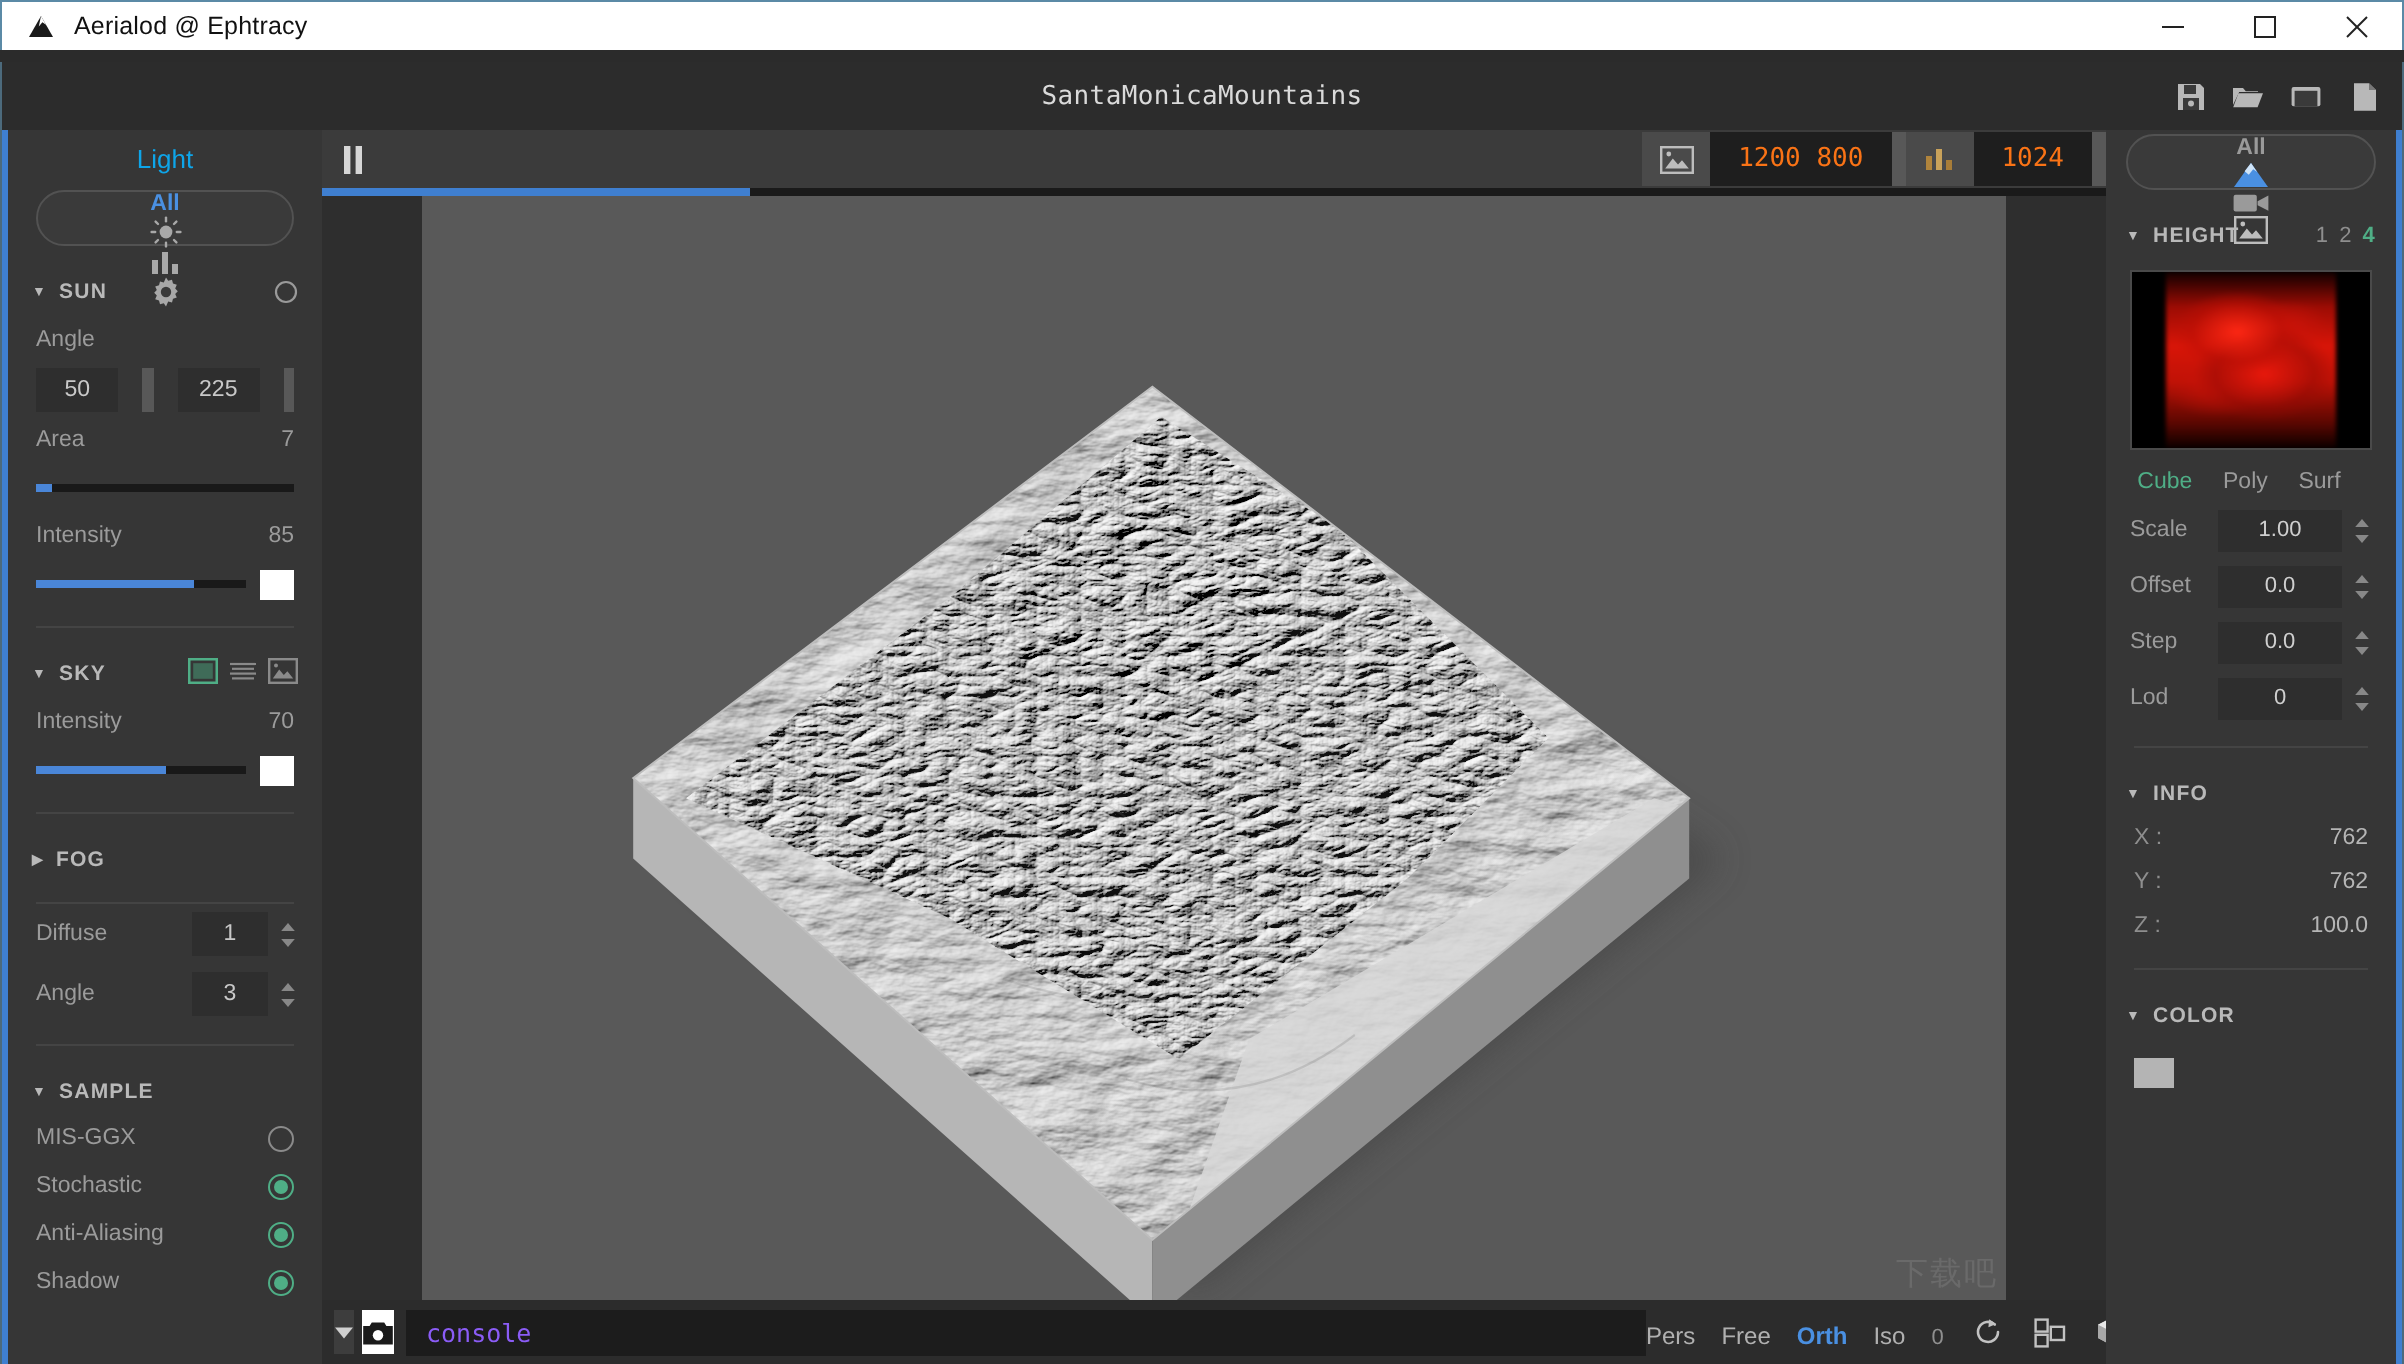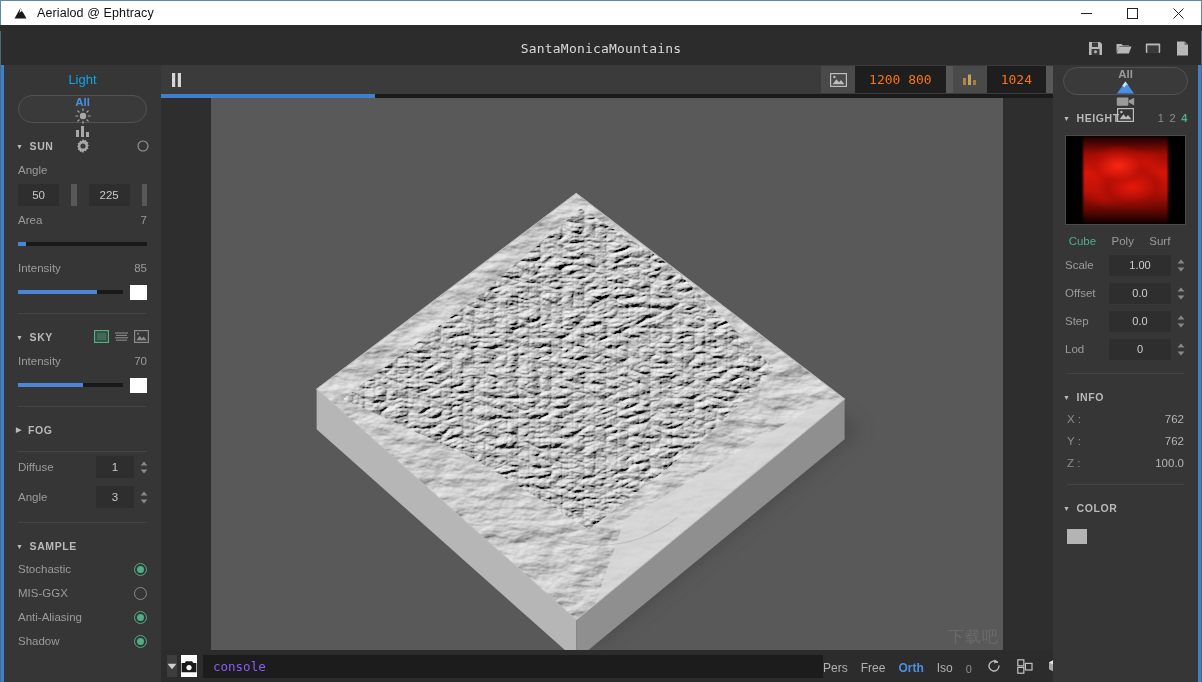--- a/index.html
+++ b/index.html
@@ -428,26 +428,26 @@
       </span>
     </div>
 
     <div class="divider"></div>
 
     <div class="sec-head">
       <span class="tri">▼</span>
       <span>SAMPLE</span>
     </div>
     <div class="radio-row">
+      <span>MIS-GGX</span>
+      <span class="radio plain"></span>
+    </div>
+    <div class="radio-row">
       <span>Stochastic</span>
       <span class="radio on"></span>
-    </div>
-    <div class="radio-row">
-      <span>MIS-GGX</span>
-      <span class="radio plain"></span>
     </div>
     <div class="radio-row">
       <span>Anti-Aliasing</span>
       <span class="radio on"></span>
     </div>
     <div class="radio-row">
       <span>Shadow</span>
       <span class="radio on"></span>
     </div>
   </div>

